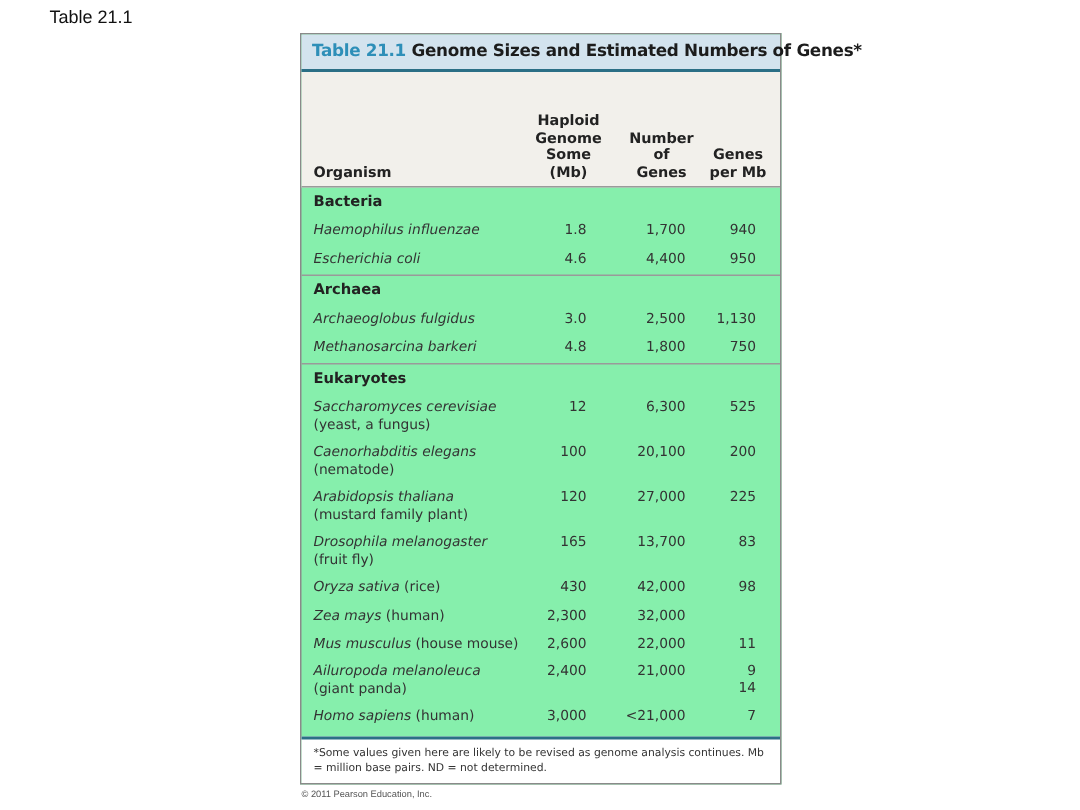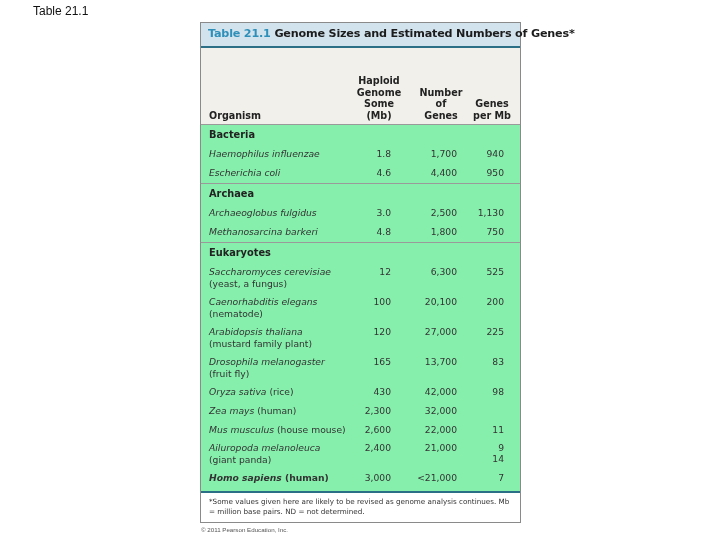--- a/index.html
+++ b/index.html
@@ -167,21 +167,21 @@
           <div class="v genes" style="top: 4px;">22,000</div>
           <div class="v gpm" style="top: 4px;">11</div>
         </div>
         <div class="row" style="height: 30px; padding-top: 0px;">
           <div class="org" style="top: 4px;"><i>Ailuropoda melanoleuca</i><br><span>(giant panda)</span></div>
           <div class="v size" style="top: 4px;">2,400</div>
           <div class="v genes" style="top: 4px;">21,000</div>
           <div class="v gpm" style="top: 4px;">9</div>
         </div>
         <div class="row" style="height: 18.6px; padding-top: 0px;">
-          <div class="org" style="top: 4px; font-weight: bold;"><i>Homo sapiens</i> <span>(human)</span></div>
+          <div class="org" style="top: 4px;"><i>Homo sapiens</i> <span>(human)</span></div>
           <div class="v size" style="top: 4px;">3,000</div>
           <div class="v genes" style="top: 4px;">&lt;21,000</div>
           <div class="v gpm" style="top: 4px;">7</div>
         </div>
         <div class="row" style="height: 30px; padding-top: 0px;">
           <div class="org" style="top: 4px;"><i>Fritillaria assyriaca</i><br><span>(lily family plant)</span></div>
           <div class="v size" style="top: 4px;">124,000</div>
           <div class="v genes" style="top: 4px;">ND</div>
           <div class="v gpm" style="top: 4px;">ND</div>
         </div>

